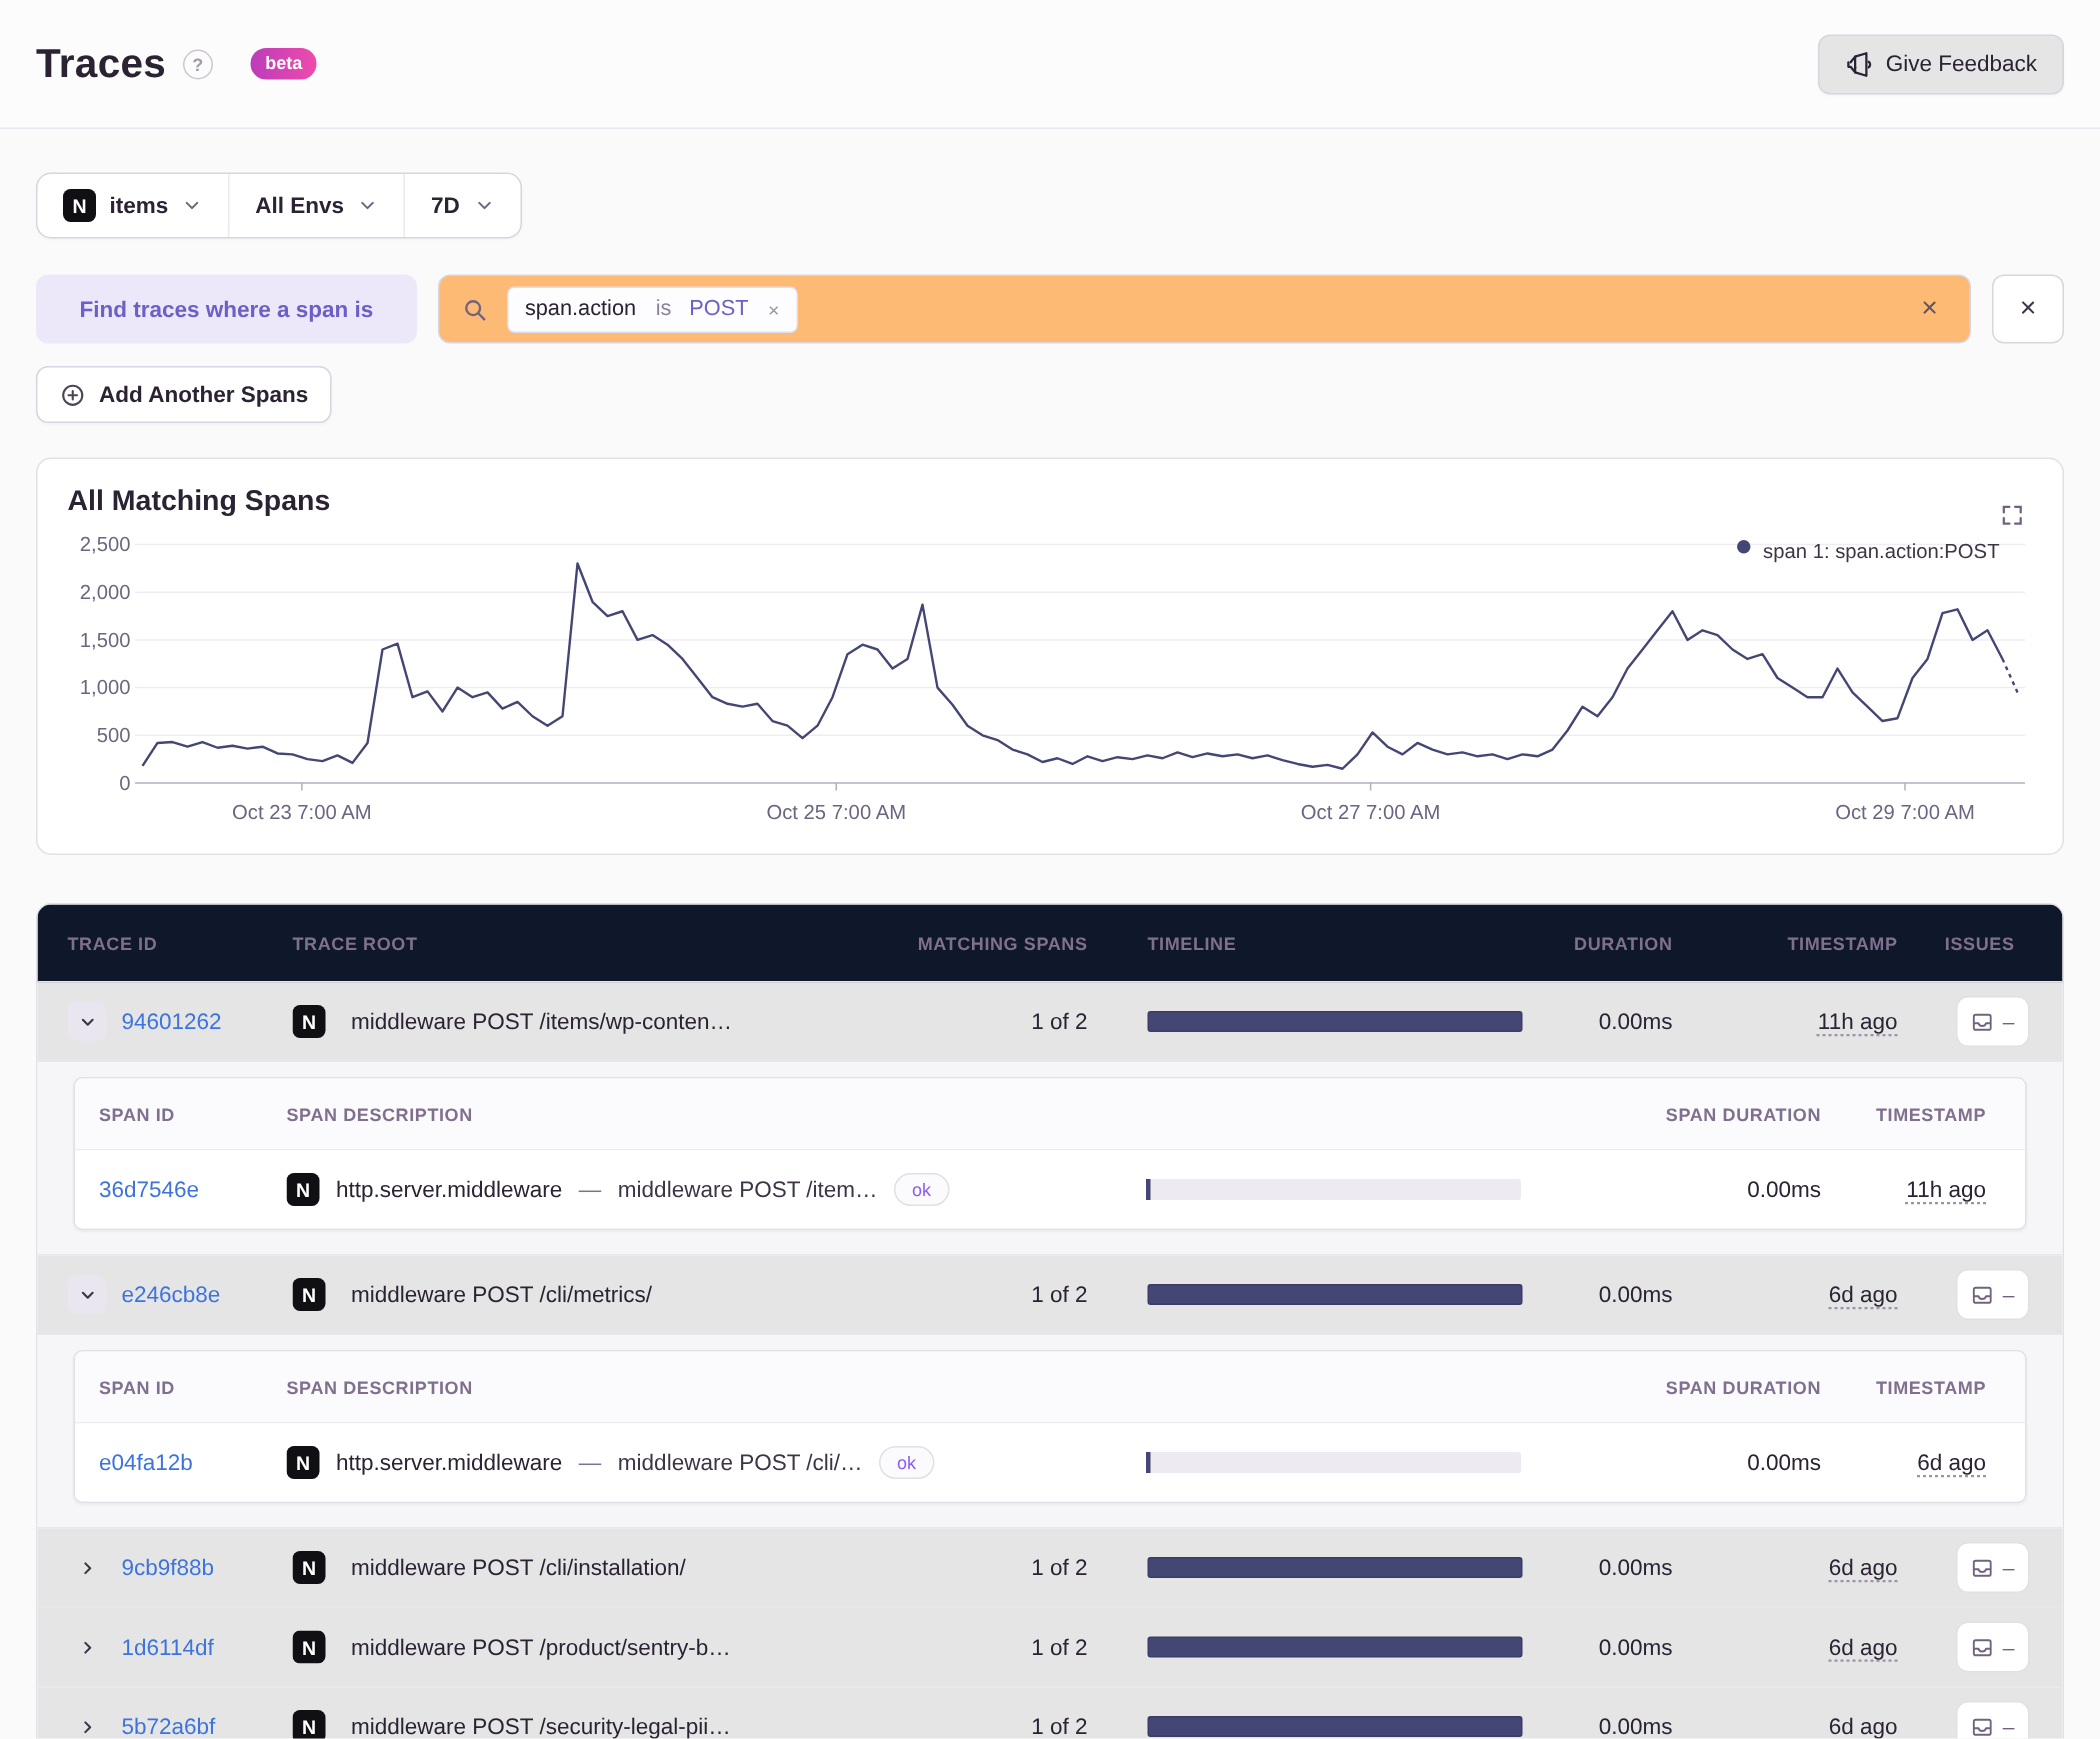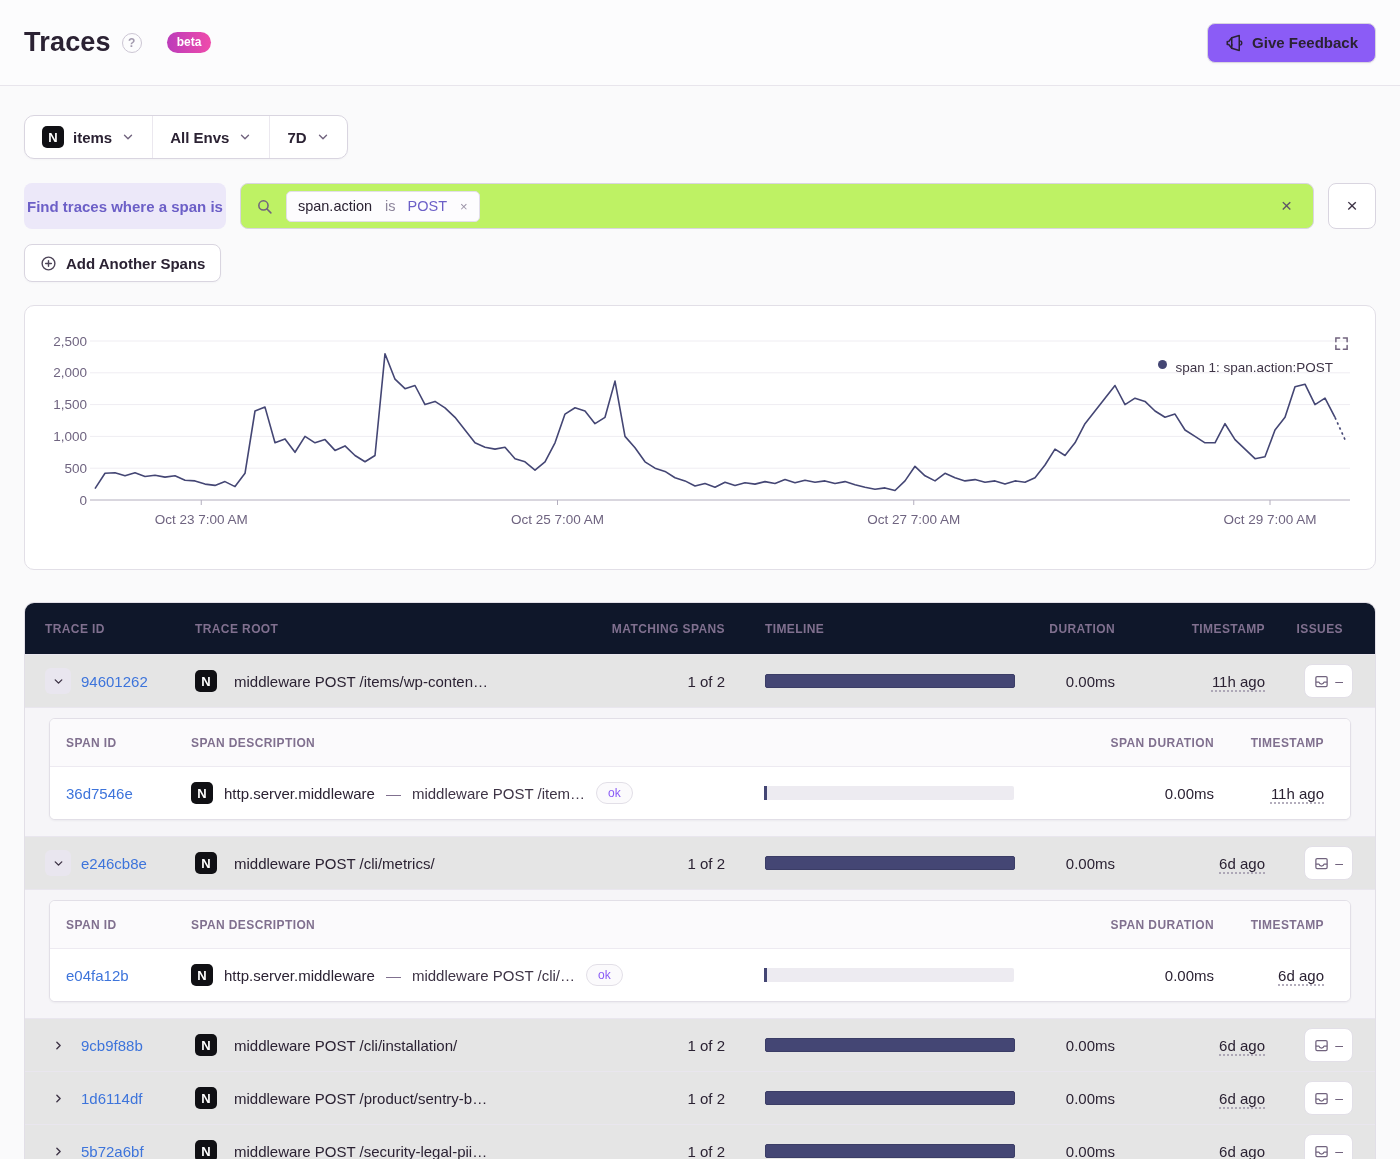--- a/index.html
+++ b/index.html
@@ -11,40 +11,40 @@
        font-family:"Liberation Sans",sans-serif;color:var(--ink);-webkit-font-smoothing:antialiased}
   svg{display:block}
 
   
   .topbar{height:86px;background:#FCFCFD;border-bottom:1px solid #E8E5EC;display:flex;align-items:center;padding:0 24px}
   .page-title{font-size:27px;font-weight:700;letter-spacing:.2px}
   .help{width:20px;height:20px;border:1.5px solid #CCC6D4;border-radius:50%;color:#A29AAE;font-size:12px;font-weight:700;
         display:flex;align-items:center;justify-content:center;margin-left:11px}
   .beta{margin-left:25px;padding:3px 10px 4px;border-radius:20px;color:#fff;font-size:12px;font-weight:700;
         background:linear-gradient(90deg,var(--beta1),var(--beta2))}
-  .feedback-btn{margin-left:auto;display:flex;gap:9px;align-items:center;background:#8b5cf6;border:1px solid #D9D5E0;
-        border-radius:8px;padding:10px 17px;font-weight:700;font-size:15px;color:var(--ink);cursor:pointer;
+  .feedback-btn{margin-left:auto;display:flex;gap:9px;align-items:center;background:#e5e5e5;border:1px solid #D9D5E0;
+        border-radius:8px;padding:10px 17px;font-weight:400;font-size:15px;color:var(--ink);cursor:pointer;
         box-shadow:0 1px 2px rgba(43,34,51,.04);font-family:inherit}
 
   .content{padding:0 24px}
 
   
   .filterbar{margin-top:29px;display:inline-flex;align-items:stretch;background:#fff;border:1px solid #D9D5E0;
         border-radius:10px;height:44px;font-weight:700;font-size:15px;box-shadow:0 1px 2px rgba(43,34,51,.03)}
   .filterseg{display:flex;align-items:center;gap:9px;padding:0 17px;cursor:pointer}
   .filterseg + .filterseg{border-left:1px solid #EBE8EF}
   .nlogo{width:22px;height:22px;background:#101014;color:#fff;border-radius:5px;flex:none;
         display:flex;align-items:center;justify-content:center;font-weight:700;font-size:13px}
   .caret{color:#71637E}
 
   
   .search-row{margin-top:24px;display:flex;gap:14px;align-items:stretch}
   .find-label{background:#ECE8F9;color:var(--purple);font-weight:700;border-radius:8px;display:flex;
-        align-items:center;padding:0 3px;font-size:15px;height:46px}
-  .search-box{flex:1;background:#bef264;border:1px solid #D9D5E0;border-radius:8px;height:46px;display:flex;
+        align-items:center;padding:0 29px;font-size:15px;height:46px}
+  .search-box{flex:1;background:#fdba74;border:1px solid #D9D5E0;border-radius:8px;height:46px;display:flex;
         align-items:center;padding:0 15px;gap:13px}
   .search-icon{color:#71637E}
   .token{display:flex;align-items:center;border:1px solid #E2DEE9;border-radius:5px;height:31px;font-size:14.5px;
         padding:0 4px;background:#FDFCFE;cursor:pointer}
   .token .tk-key{padding:0 7px;color:var(--ink)}
   .token .tk-op{padding:0 6px;color:#8D849B}
   .token .tk-val{padding:0 6px;color:var(--purple)}
   .token .tk-x{padding:0 7px;color:#9B93A7;font-size:13px;cursor:pointer}
   .clear-x{margin-left:auto;color:#5F5567;font-size:19px;cursor:pointer;padding:0 6px;background:none;border:none;font-family:inherit}
   .close-btn{width:48px;height:46px;background:#fff;border:1px solid #D9D5E0;border-radius:8px;font-size:19px;
@@ -177,20 +177,21 @@
     <svg class="plus" width="17" height="17" viewBox="0 0 24 24" fill="none" stroke="currentColor" stroke-width="2" stroke-linecap="round">
         <circle cx="12" cy="12" r="9"></circle>
         <line x1="12" y1="8" x2="12" y2="16"></line>
         <line x1="8" y1="12" x2="16" y2="12"></line>
       </svg>
     <span>Add Another Spans</span>
   </button>
 
   
   <div class="chart-panel">
+    <div class="chart-title">All Matching Spans</div>
     <button class="fullscreen">
       <svg width="15" height="15" viewBox="0 0 24 24" fill="none" stroke="currentColor" stroke-width="2.4" stroke-linecap="round">
           <path d="M3 9V3h6M15 3h6v6M21 15v6h-6M9 21H3v-6"></path>
         </svg>
     </button>
     <div class="legend">
       <span class="legend-dot"></span>
       <span>span 1: span.action:POST</span>
     </div>
     <svg id="spans-chart" width="1330" height="200" viewBox="0 0 1330 200">

